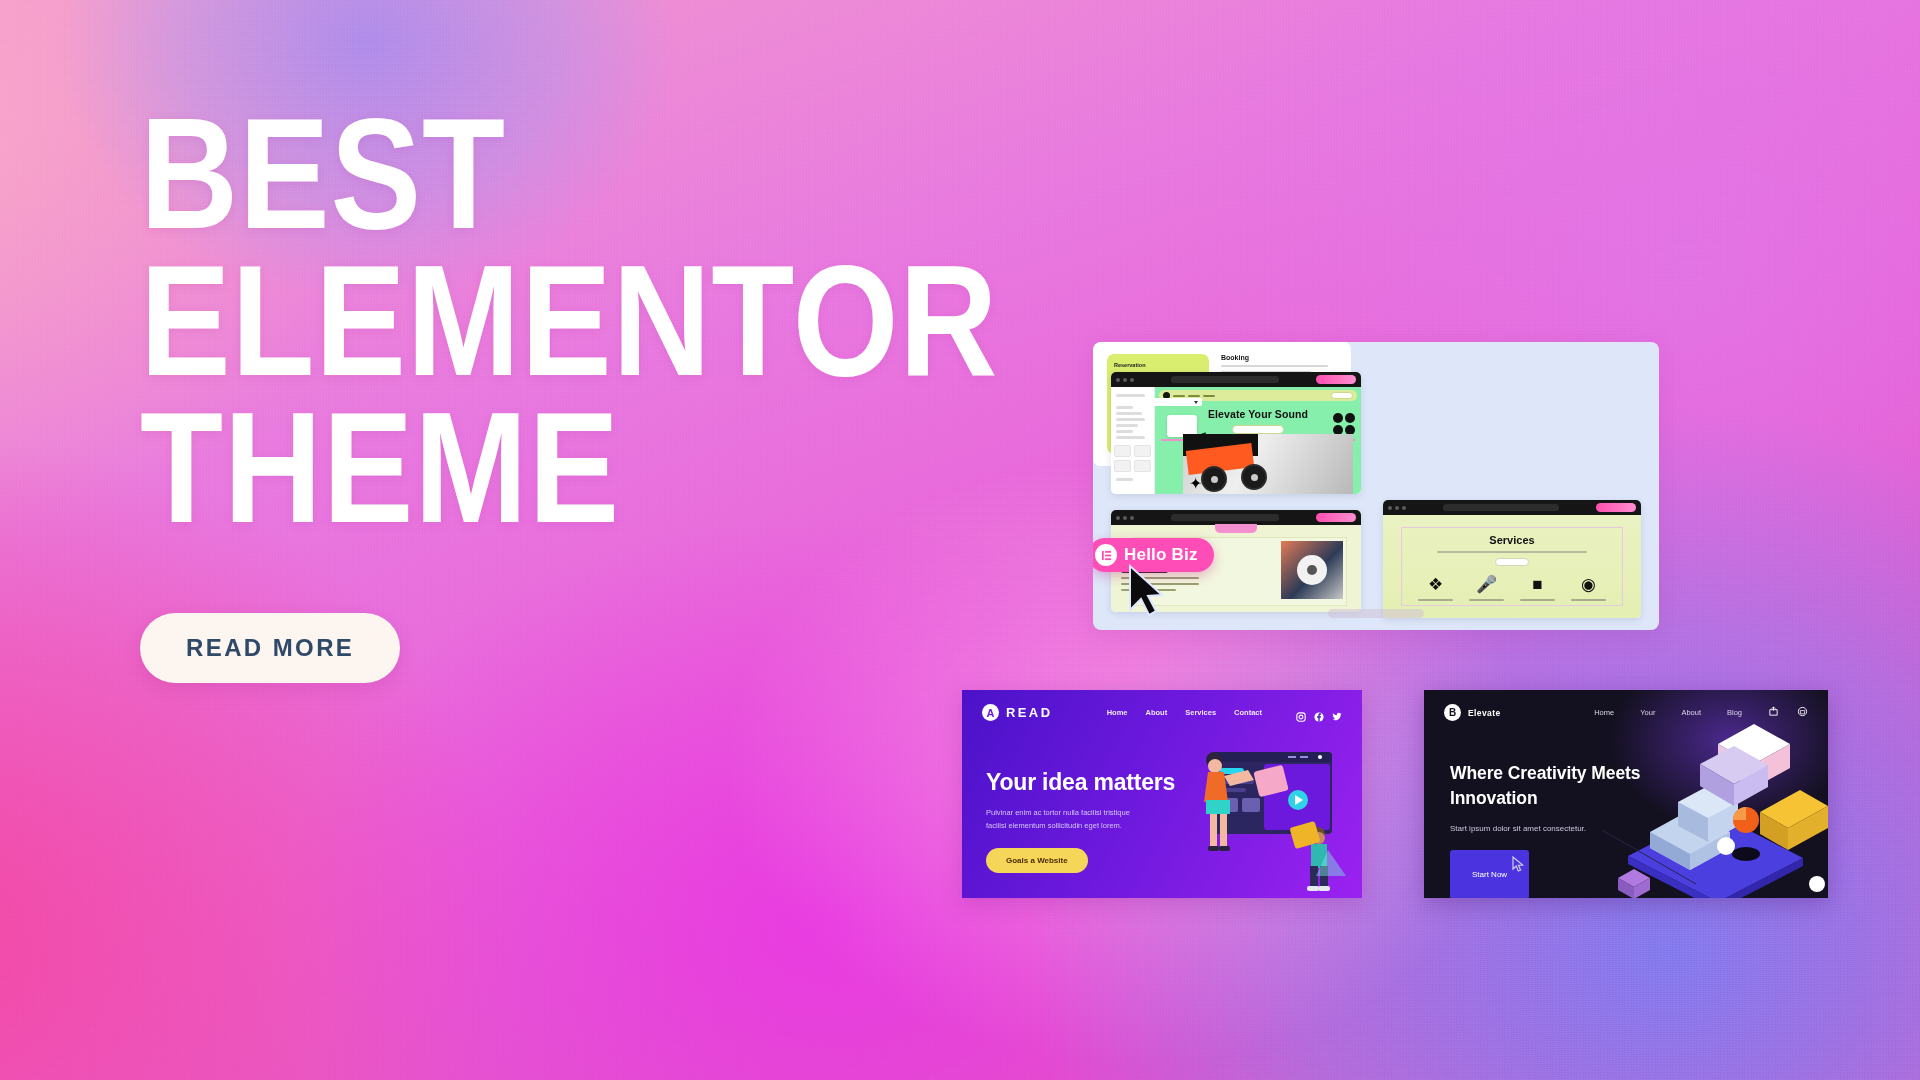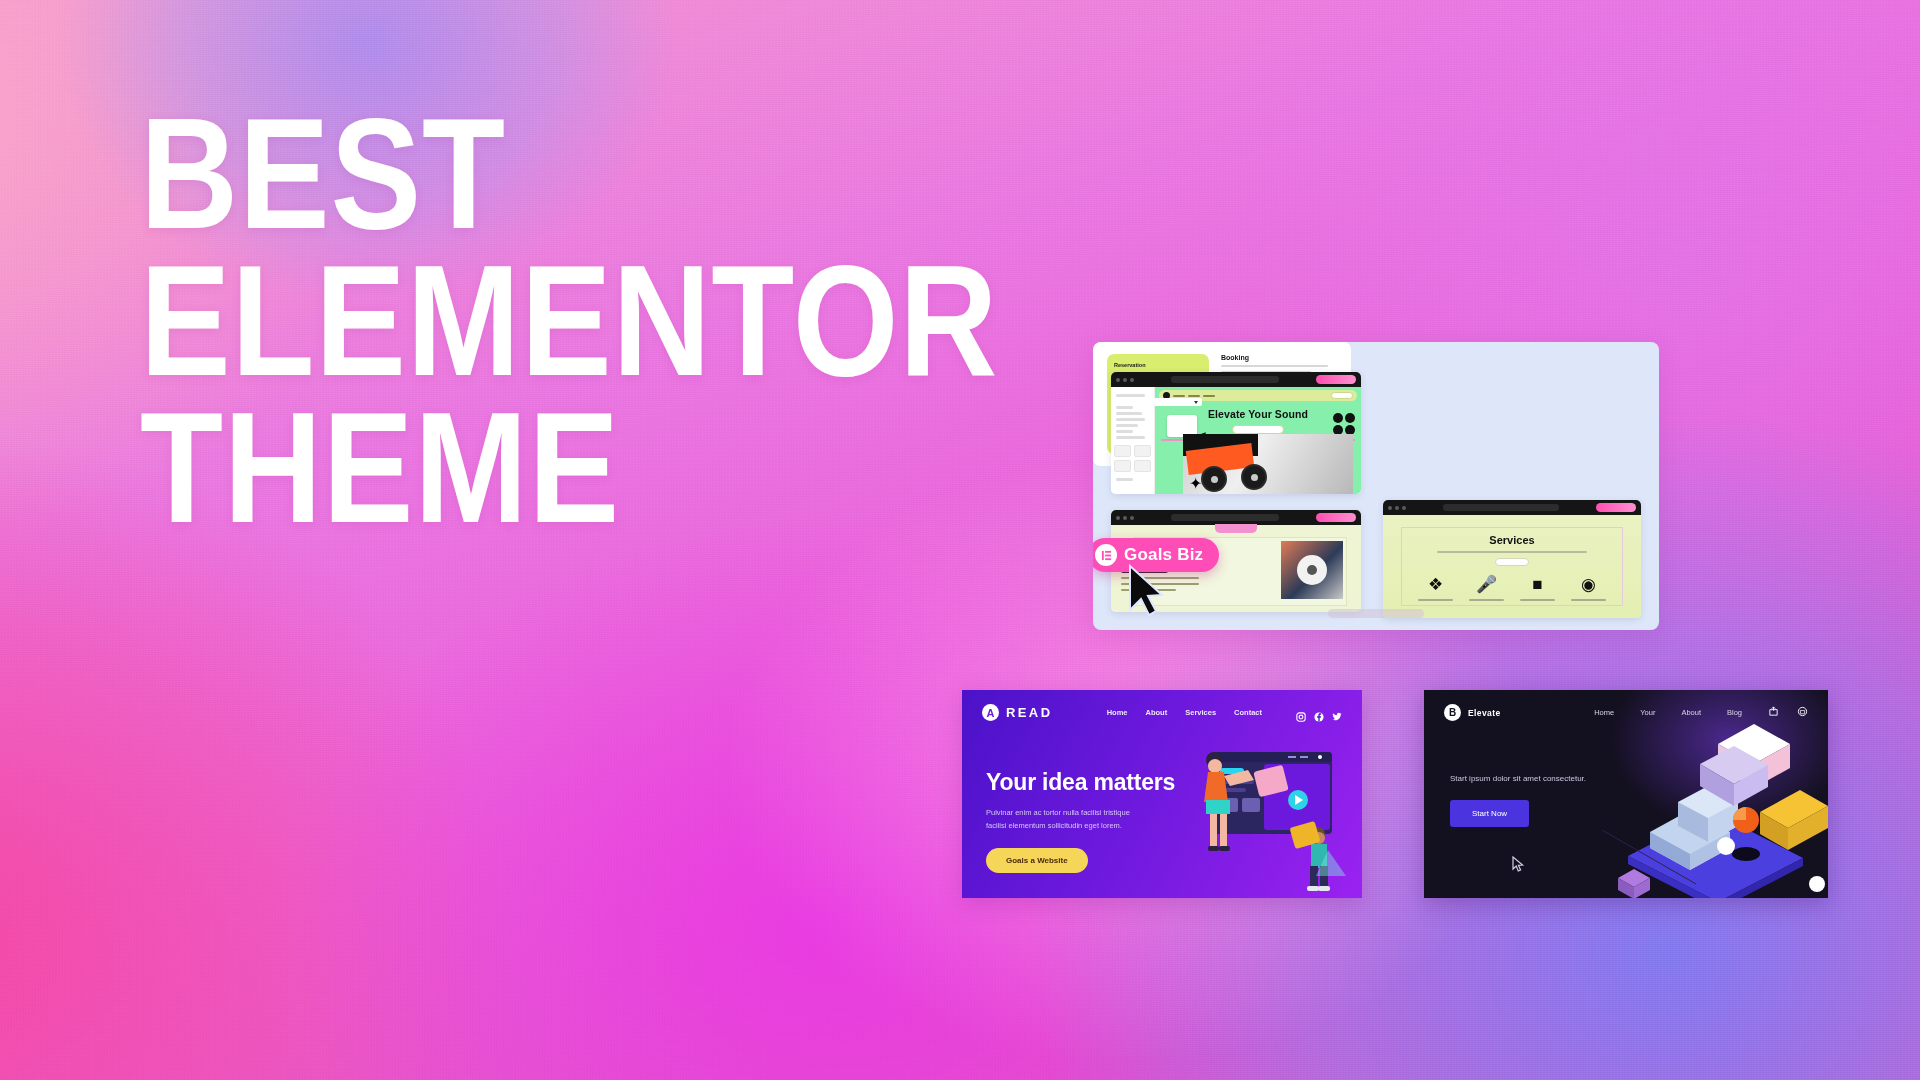--- a/index.html
+++ b/index.html
@@ -247,21 +247,21 @@
   .b-name { color:#fff; font-weight:700; font-size:8.5px; letter-spacing:.4px; }
   .b-links { margin-left:auto; display:flex; gap:26px; }
   .b-link { color:#d9d5e8; font-size:7.5px; }
   .b-icons { display:flex; gap:18px; margin-left:26px; color:#fff; font-size:11px; }
   #blocksy-card .hero { padding:26px 0 0 26px; max-width:240px;
                         position:relative; z-index:3; }
   .b-h1 { color:#fff; font-weight:700; font-size:17.5px; line-height:1.42;
           letter-spacing:-.1px; }
   .b-p { color:#cdc8e0; font-size:8px; margin-top:13px; }
   .b-btn { margin-top:17px; display:inline-block; background:#4b34e0; color:#fff;
-           font-size:8px; padding:9px 22px; border-radius:3px; border:none;
+           font-size:8px; padding:20px 22px; border-radius:3px; border:none;
            cursor:pointer; }
   .b-glow { position:absolute; right:-20px; top:-40px; width:240px; height:180px;
             background:radial-gradient(ellipse at center, rgba(120,60,230,.55), rgba(120,60,230,0) 70%); }
   .b-art { position:absolute; right:0; bottom:0; width:250px; height:190px; z-index:2; }
   .b-cursor { position:absolute; left:88px; bottom:22px; z-index:4; color:#cfcfe6; font-size:13px; }
 </style>
 </head>
 <body>
 
 <div id="bg">
@@ -272,20 +272,21 @@
   <div class="bglayer bg-b3"></div>
   <div class="bglayer bg-b4"></div>
   <div class="bglayer bg-b5"></div>
   <div class="bglayer bg-b7"></div>
   <div class="bglayer bg-grain"></div>
 </div>
 
 <div id="copy">
   <h1 id="headline">BEST ELEMENTOR
 THEME</h1>
+  <button id="cta">READ MORE</button>
 </div>
 
 <div id="editor-panel">
 
   <div class="mini" id="mini-a">
     <div class="mbar">
       <span class="mdot"></span>
       <span class="mdot"></span>
       <span class="mdot"></span>
       <span class="murl"></span>
@@ -430,21 +431,21 @@
 
   <div id="hello-badge">
     <span class="bdg-ic">
       <svg viewBox="0 0 24 24" aria-hidden="true">
         <rect x="2" y="2" width="4" height="20" fill="#ff4db8"></rect>
         <rect x="9" y="2" width="13" height="4" fill="#ff4db8"></rect>
         <rect x="9" y="10" width="13" height="4" fill="#ff4db8"></rect>
         <rect x="9" y="18" width="13" height="4" fill="#ff4db8"></rect>
       </svg>
     </span>
-    <span class="bdg-tx">Goals Biz</span>
+    <span class="bdg-tx">Hello Biz</span>
   </div>
   <svg id="big-cursor" width="40" height="54" viewBox="0 0 40 54">
     <path d="M3 2 L3 46 L14 35 L22 51 L29 47 L21 32 L35 31 Z" fill="#0b0b0b" stroke="#dde7ff" stroke-width="2"></path>
   </svg>
 </div>
 
 <div id="astra-card">
   <div class="nav">
     <div class="a-logo">
       <span class="a-mark">A</span>
@@ -541,20 +542,21 @@
       </span>
       <span>
         <svg viewBox="0 0 24 24" width="11" height="11">
             <circle cx="12" cy="12" r="9" fill="none" stroke="#fff" stroke-width="2"></circle>
             <path d="M7 10 h10 l-1 7 H8 z" fill="none" stroke="#fff" stroke-width="1.6"></path>
           </svg>
       </span>
     </div>
   </div>
   <div class="hero">
+    <div class="b-h1">Where Creativity Meets Innovation</div>
     <div class="b-p">Start ipsum dolor sit amet consectetur.</div>
     <button class="b-btn">Start Now</button>
   </div>
   <svg class="b-art" viewBox="0 0 250 190">
 
     <path d="M50 148 L135 104 L225 150 L140 194 Z" fill="#4b3fe0"></path>
     <path d="M50 148 L50 156 L140 202 L140 194 Z" fill="#3a2fc0"></path>
     <path d="M140 194 L140 202 L225 158 L225 150 Z" fill="#3226ad"></path>
     <ellipse cx="168" cy="146" rx="14" ry="7" fill="#0d0a1c"></ellipse>
 

